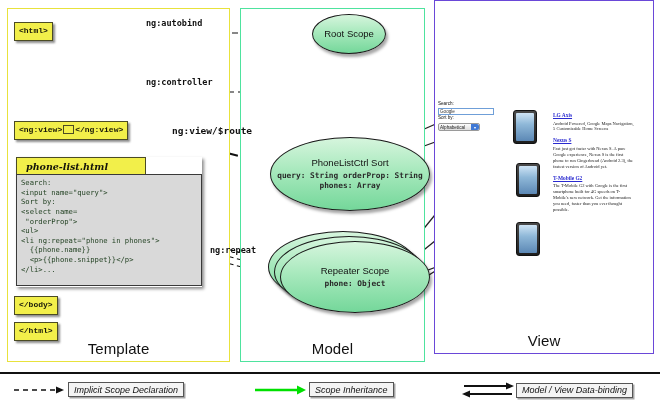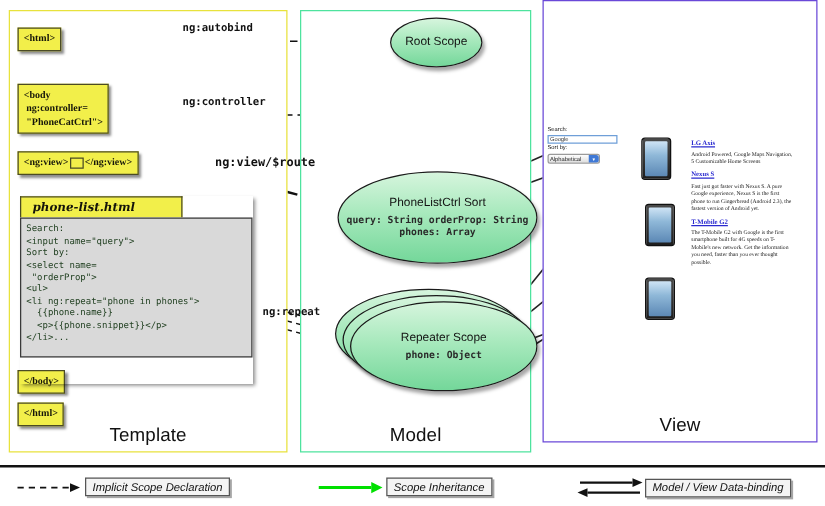--- a/index.html
+++ b/index.html
@@ -10,33 +10,33 @@
   
   .panel{position:absolute;background:#fff;box-sizing:border-box;}
   .panel.template{left:7px;top:8px;width:223px;height:354px;border:1.6px solid #e8e23c;}
   .panel.model{left:240px;top:8px;width:185px;height:354px;border:1.6px solid #4ee39e;}
   .panel.view{left:434px;top:0;width:220px;height:354px;border:1.6px solid #6a48d8;}
   .panel-label{position:absolute;bottom:4px;left:0;width:100%;text-align:center;
                font-size:15px;color:#111;letter-spacing:.1px;}
 
   
   .chip{position:absolute;background:#f2ef4a;border:1.4px solid #4b4b24;
-        font-family:Liberation Serif, serif;font-weight:bold;font-size:8px;
+        font-family:Liberation Mono, monospace;font-weight:bold;font-size:8px;
         color:#16160a;box-sizing:border-box;padding:3px 4px;line-height:1.35;
         box-shadow:2px 2px 2px rgba(0,0,0,.45);white-space:pre;}
   .chip.html-tag{left:14px;top:22px;}
   .chip.body-tag{left:14px;top:67px;}
   .chip.ngview-tag{left:14px;top:121px;}
   .chip.bodyclose{left:14px;top:296px;}
   .chip.htmlclose{left:14px;top:322px;}
   .ngview-box{display:inline-block;width:9px;height:7px;border:1.2px solid #4b4b24;
               background:#f2ef4a;vertical-align:middle;margin:0 1px;}
 
   
-  .codecard{position:absolute;left:16px;top:157px;width:186px;height:150px;
+  .codecard{position:absolute;left:16px;top:157px;width:186px;height:130px;
             box-shadow:2px 2px 3px rgba(0,0,0,.45);}
   .codecard .title{background:#f2ef4a;border:1.3px solid #4b4b24;border-bottom:none;
                    width:130px;box-sizing:border-box;
                    font-family:"DejaVu Serif",serif;font-style:italic;font-weight:bold;
                    font-size:9.5px;color:#14140a;padding:3px 4px 2px 9px;}
   .codecard .body{background:#d9d9d9;border:1.3px solid #3a3a3a;
                   font-family:"DejaVu Sans Mono",monospace;font-size:7.2px;
                   line-height:1.34;color:#1d3d1d;padding:3px 4px;white-space:pre;
                   height:112px;box-sizing:border-box;overflow:hidden;}
 
@@ -150,23 +150,20 @@
     <div class="panel-label">Template</div>
   </div>
   <div class="panel model">
     <div class="panel-label">Model</div>
   </div>
   <div class="panel view">
     <div class="panel-label">View</div>
   </div>
 
   <div class="chip html-tag">&lt;html&gt;</div>
-  <div class="chip body-tag">&lt;body
- ng:controller=
- "PhoneCatCtrl"&gt;</div>
   <div class="chip ngview-tag"><span>&lt;ng:view&gt;</span><span class="ngview-box"></span><span>&lt;/ng:view&gt;</span></div>
   <div class="chip bodyclose">&lt;/body&gt;</div>
   <div class="chip htmlclose">&lt;/html&gt;</div>
 
   <div class="codecard">
     <div class="title">phone-list.html</div>
     <div class="body">Search:
 &lt;input name="query"&gt;
 Sort by:
 &lt;select name=

